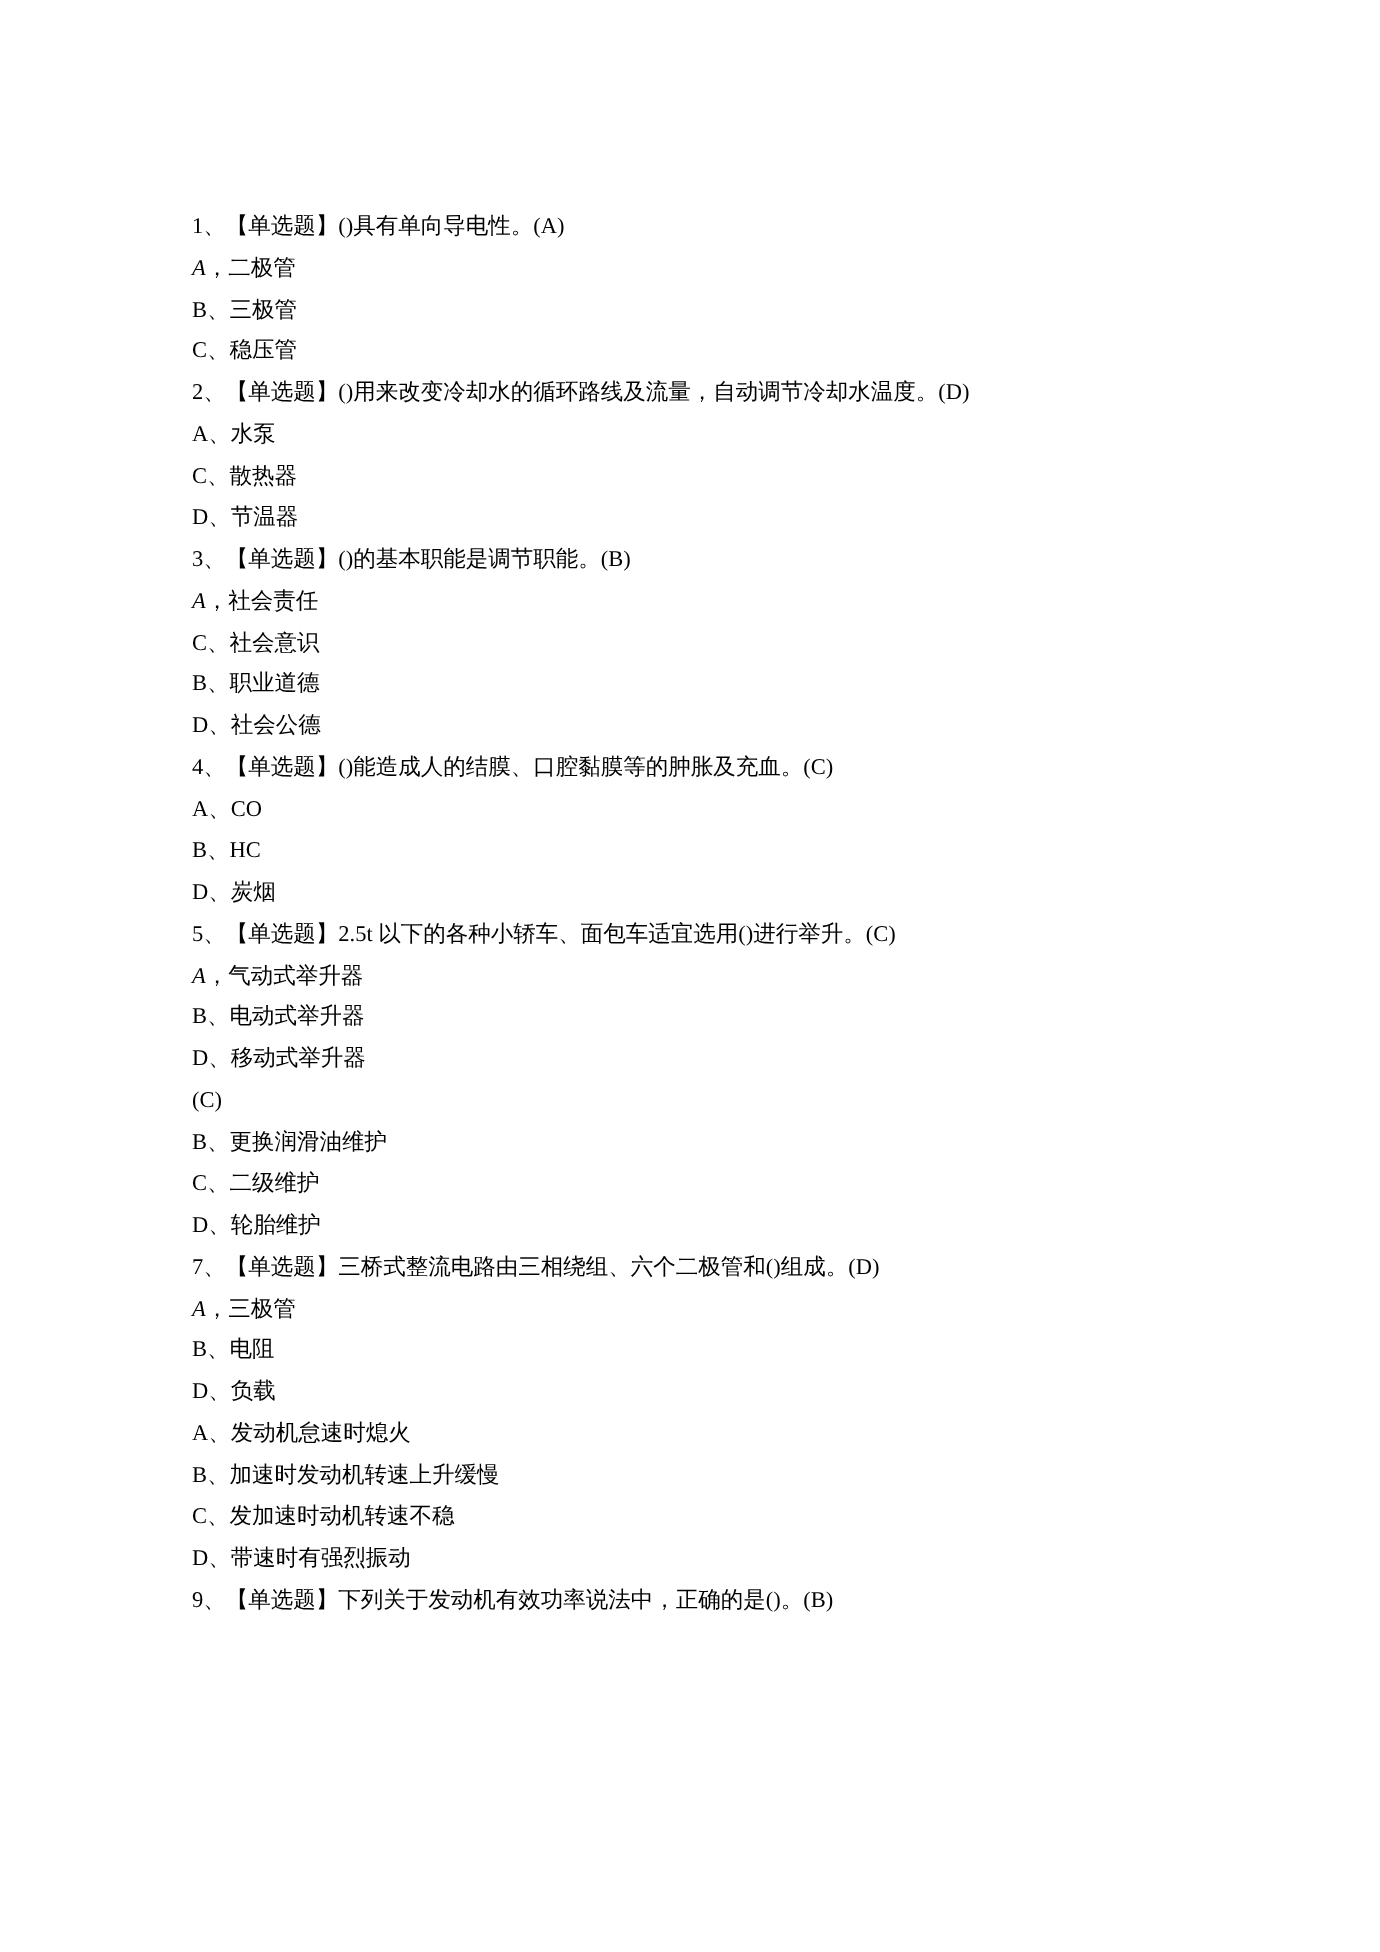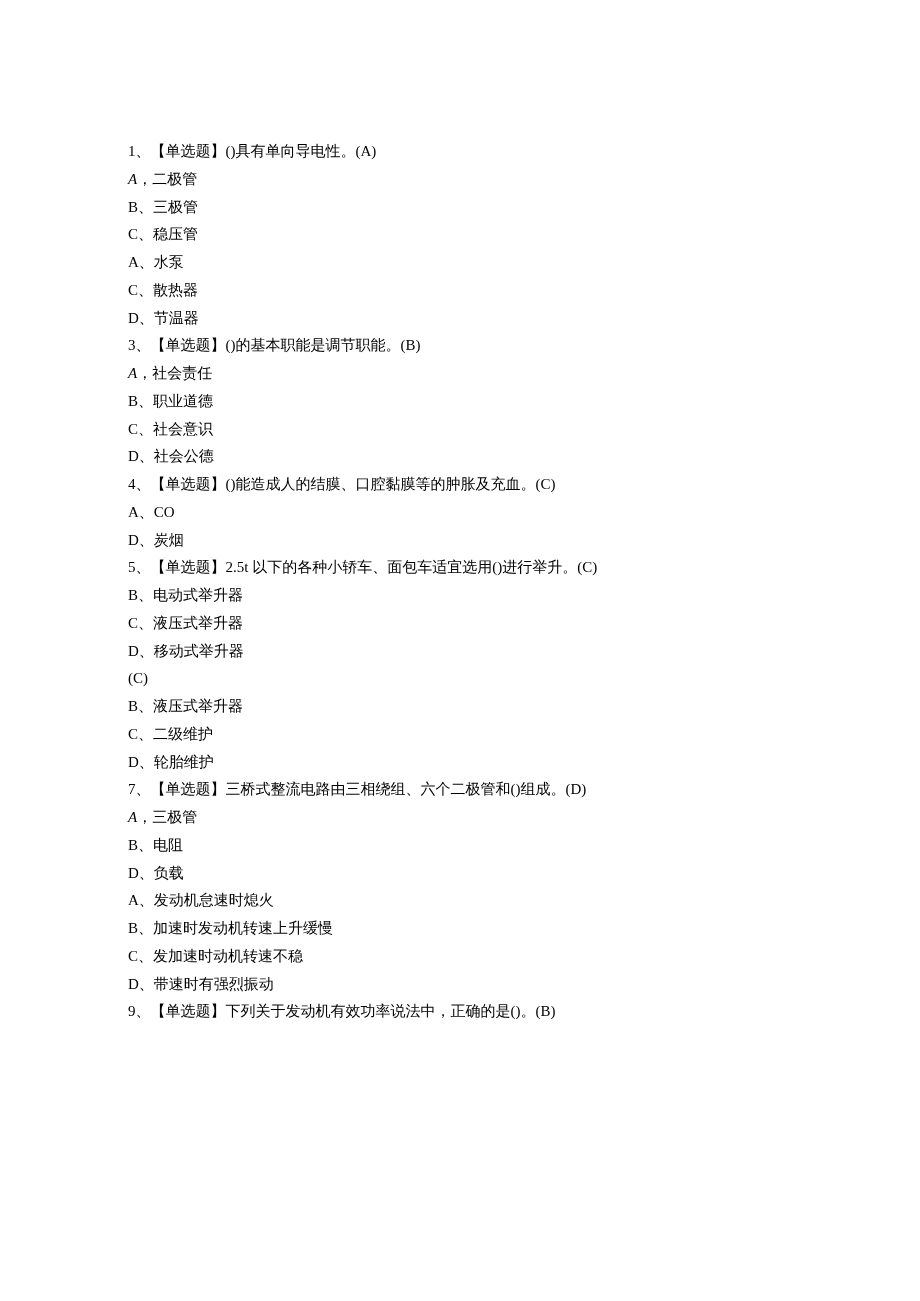--- a/index.html
+++ b/index.html
@@ -26,37 +26,39 @@
   }
 </style>
 </head>
 <body>
 
 <div class="page" id="page-root">
     <div class="row"><span>1</span><span>、</span><span>【单选题】</span><span>()具有单向导电性。</span><span>(A)</span></div>
     <div class="row"><span class="italic-letter">A</span><span>，</span><span>二极管</span></div>
     <div class="row"><span>B</span><span>、</span><span>三极管</span></div>
     <div class="row"><span>C</span><span>、</span><span>稳压管</span></div>
+    <div class="row"><span>2</span><span>、</span><span>【单选题】</span><span>()用来改变冷却水的循环路线及流量，自动调节冷却水温度。</span><span>(D)</span></div>
     <div class="row"><span>A</span><span>、</span><span>水泵</span></div>
     <div class="row"><span>C</span><span>、</span><span>散热器</span></div>
     <div class="row"><span>D</span><span>、</span><span>节温器</span></div>
     <div class="row"><span>3</span><span>、</span><span>【单选题】</span><span>()的基本职能是调节职能。</span><span>(B)</span></div>
     <div class="row"><span class="italic-letter">A</span><span>，</span><span>社会责任</span></div>
+    <div class="row"><span>C</span><span>、</span><span>社会意识</span></div>
     <div class="row"><span>B</span><span>、</span><span>职业道德</span></div>
-    <div class="row"><span>C</span><span>、</span><span>社会意识</span></div>
     <div class="row"><span>D</span><span>、</span><span>社会公德</span></div>
     <div class="row"><span>4</span><span>、</span><span>【单选题】</span><span>()能造成人的结膜、口腔黏膜等的肿胀及充血。</span><span>(C)</span></div>
     <div class="row"><span>A</span><span>、</span><span>CO</span></div>
+    <div class="row"><span>B</span><span>、</span><span>HC</span></div>
     <div class="row"><span>D</span><span>、</span><span>炭烟</span></div>
     <div class="row"><span>5</span><span>、</span><span>【单选题】</span><span>2.5t 以下的各种小轿车、面包车适宜选用()进行举升。</span><span>(C)</span></div>
+    <div class="row"><span class="italic-letter">A</span><span>，</span><span>气动式举升器</span></div>
     <div class="row"><span>B</span><span>、</span><span>电动式举升器</span></div>
-    <div class="row"><span>C</span><span>、</span><span>液压式举升器</span></div>
     <div class="row"><span>D</span><span>、</span><span>移动式举升器</span></div>
     <div class="row"><span>(C)</span></div>
-    <div class="row"><span>B</span><span>、</span><span>液压式举升器</span></div>
+    <div class="row"><span>B</span><span>、</span><span>更换润滑油维护</span></div>
     <div class="row"><span>C</span><span>、</span><span>二级维护</span></div>
     <div class="row"><span>D</span><span>、</span><span>轮胎维护</span></div>
     <div class="row"><span>7</span><span>、</span><span>【单选题】</span><span>三桥式整流电路由三相绕组、六个二极管和()组成。</span><span>(D)</span></div>
     <div class="row"><span class="italic-letter">A</span><span>，</span><span>三极管</span></div>
     <div class="row"><span>B</span><span>、</span><span>电阻</span></div>
     <div class="row"><span>D</span><span>、</span><span>负载</span></div>
     <div class="row"><span>A</span><span>、</span><span>发动机怠速时熄火</span></div>
     <div class="row"><span>B</span><span>、</span><span>加速时发动机转速上升缓慢</span></div>
     <div class="row"><span>C</span><span>、</span><span>发加速时动机转速不稳</span></div>
     <div class="row"><span>D</span><span>、</span><span>带速时有强烈振动</span></div>

